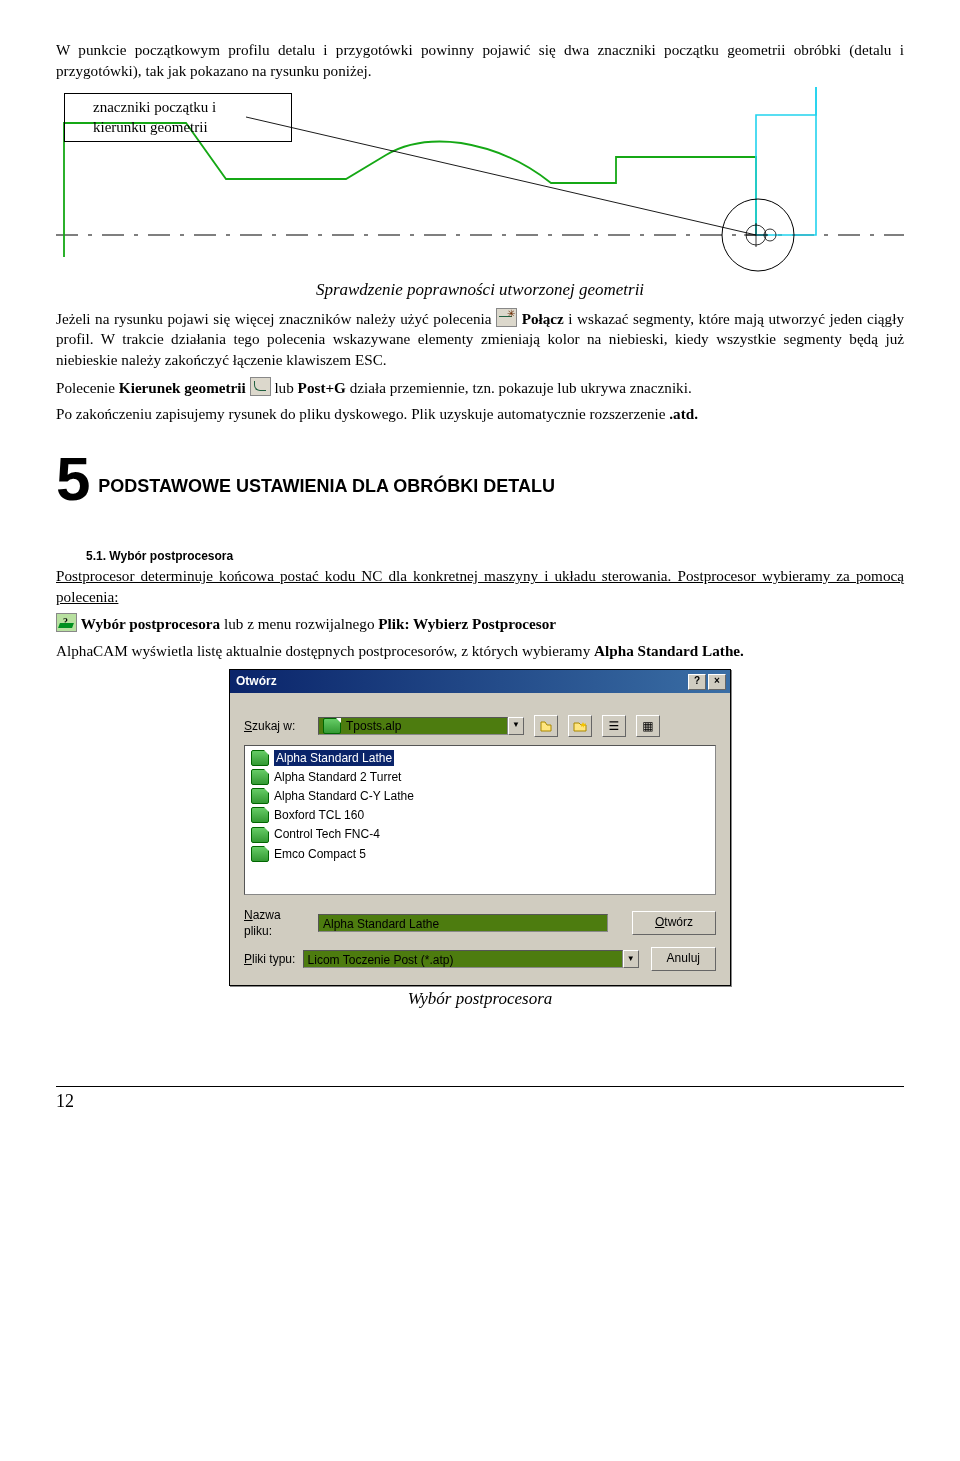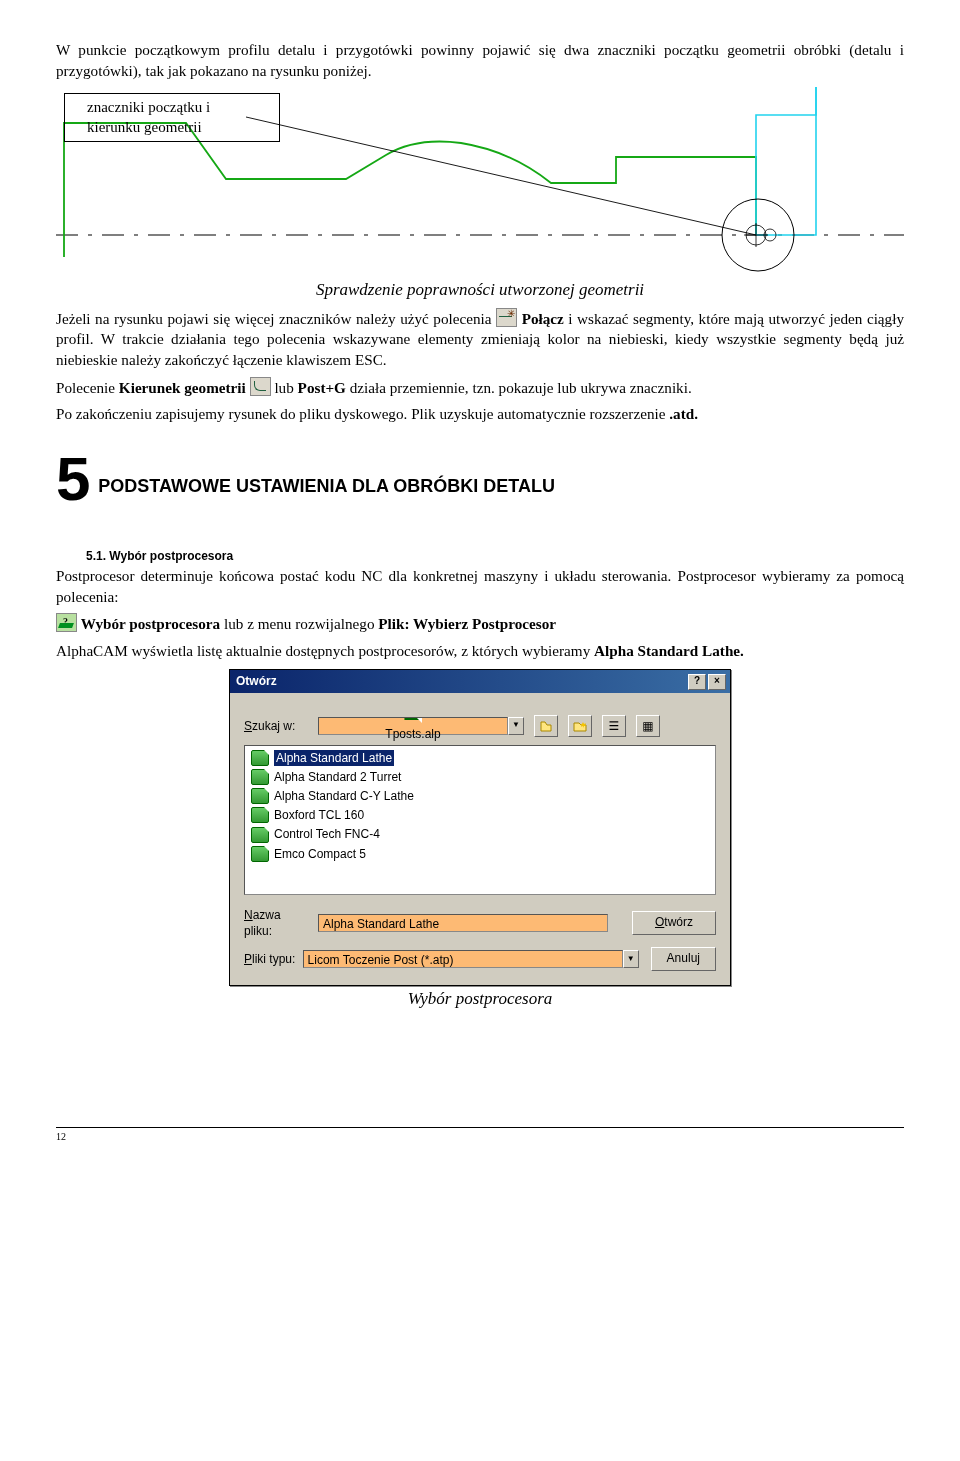--- a/index.html
+++ b/index.html
@@ -9,21 +9,21 @@
     font-size: 15.2px;
     line-height: 1.35;
     color: #000;
     background: #fff;
     width: 960px;
     box-sizing: border-box;
   }
   .para { text-align: justify; margin: 0 0 6px 0; }
   .box {
     border: 1px solid #000;
-    padding: 4px 22px;
+    padding: 4px 28px;
     width: 170px;
     font-size: 15px;
     line-height: 1.3;
   }
   .diagram {
     position: relative;
     width: 848px;
     height: 190px;
     margin: 4px 0 0 0;
   }
@@ -95,21 +95,21 @@
     font-family: Arial, Helvetica, sans-serif;
     font-weight: bold;
     font-size: 18px;
   }
   h3.sub {
     font-family: Arial, Helvetica, sans-serif;
     font-weight: bold;
     font-size: 12px;
     margin: 28px 0 2px 30px;
   }
-  .indent { margin-left: 0; }
+  .indent { margin-left: 0; text-decoration: underline; }
   
   .dlg-wrap { text-align: center; margin-top: 8px; }
   .dlg {
     display: inline-block;
     width: 500px;
     text-align: left;
     border: 1px solid #000;
     font-family: Tahoma, Arial, sans-serif;
     font-size: 12px;
     background: #d0ccc0;
@@ -131,27 +131,26 @@
     border: 1px solid #fff;
     border-right-color: #666; border-bottom-color: #666;
     font-size: 10px; line-height: 12px; text-align: center;
     font-weight: bold; color: #000;
   }
   .dlg-body { padding: 22px 14px 14px 14px; }
   .row { display: flex; align-items: center; margin-bottom: 8px; gap: 6px; }
   .lab { width: 68px; }
   .underline { text-decoration: underline; }
   .sunken {
-    background: #fdba74;
+    background: #4d7c0f;
     border: 1px solid #888;
     border-top-color: #555; border-left-color: #555;
     height: 18px; line-height: 18px;
     padding: 0 4px;
     box-sizing: border-box;
-    flex-direction: column;
   }
   .combo { display: flex; align-items: stretch; }
   .combo .sunken { flex: 0 0 auto; }
   .dd {
     width: 16px; height: 18px;
     background: #d0ccc0;
     border: 1px solid #fff;
     border-right-color: #666; border-bottom-color: #666;
     box-sizing: border-box;
     display: flex; align-items: center; justify-content: center;
@@ -195,24 +194,24 @@
   .sel { background: #0a246a; color: #fff; padding: 0 2px; }
   .btn {
     width: 82px; height: 22px;
     background: #d0ccc0;
     border: 1px solid #fff;
     border-right-color: #666; border-bottom-color: #666;
     text-align: center;
     line-height: 20px;
   }
   .footer {
-    margin-top: 116px;
+    margin-top: 75px;
     border-top: 1px solid #000;
     padding-top: 2px;
-    font-size: 10px;
+    font-size: 18px;
   }
   .hr-sec { margin: 12px 0 0 0; }
 </style>
 </head>
 <body>
 
 <p class="para">W punkcie początkowym profilu detalu i przygotówki powinny pojawić się dwa znaczniki początku geometrii obróbki (detalu i przygotówki), tak jak pokazano na rysunku poniżej.</p>
 
 <div class="diagram">
   <svg viewBox="0 0 848 190" width="848" height="190">

